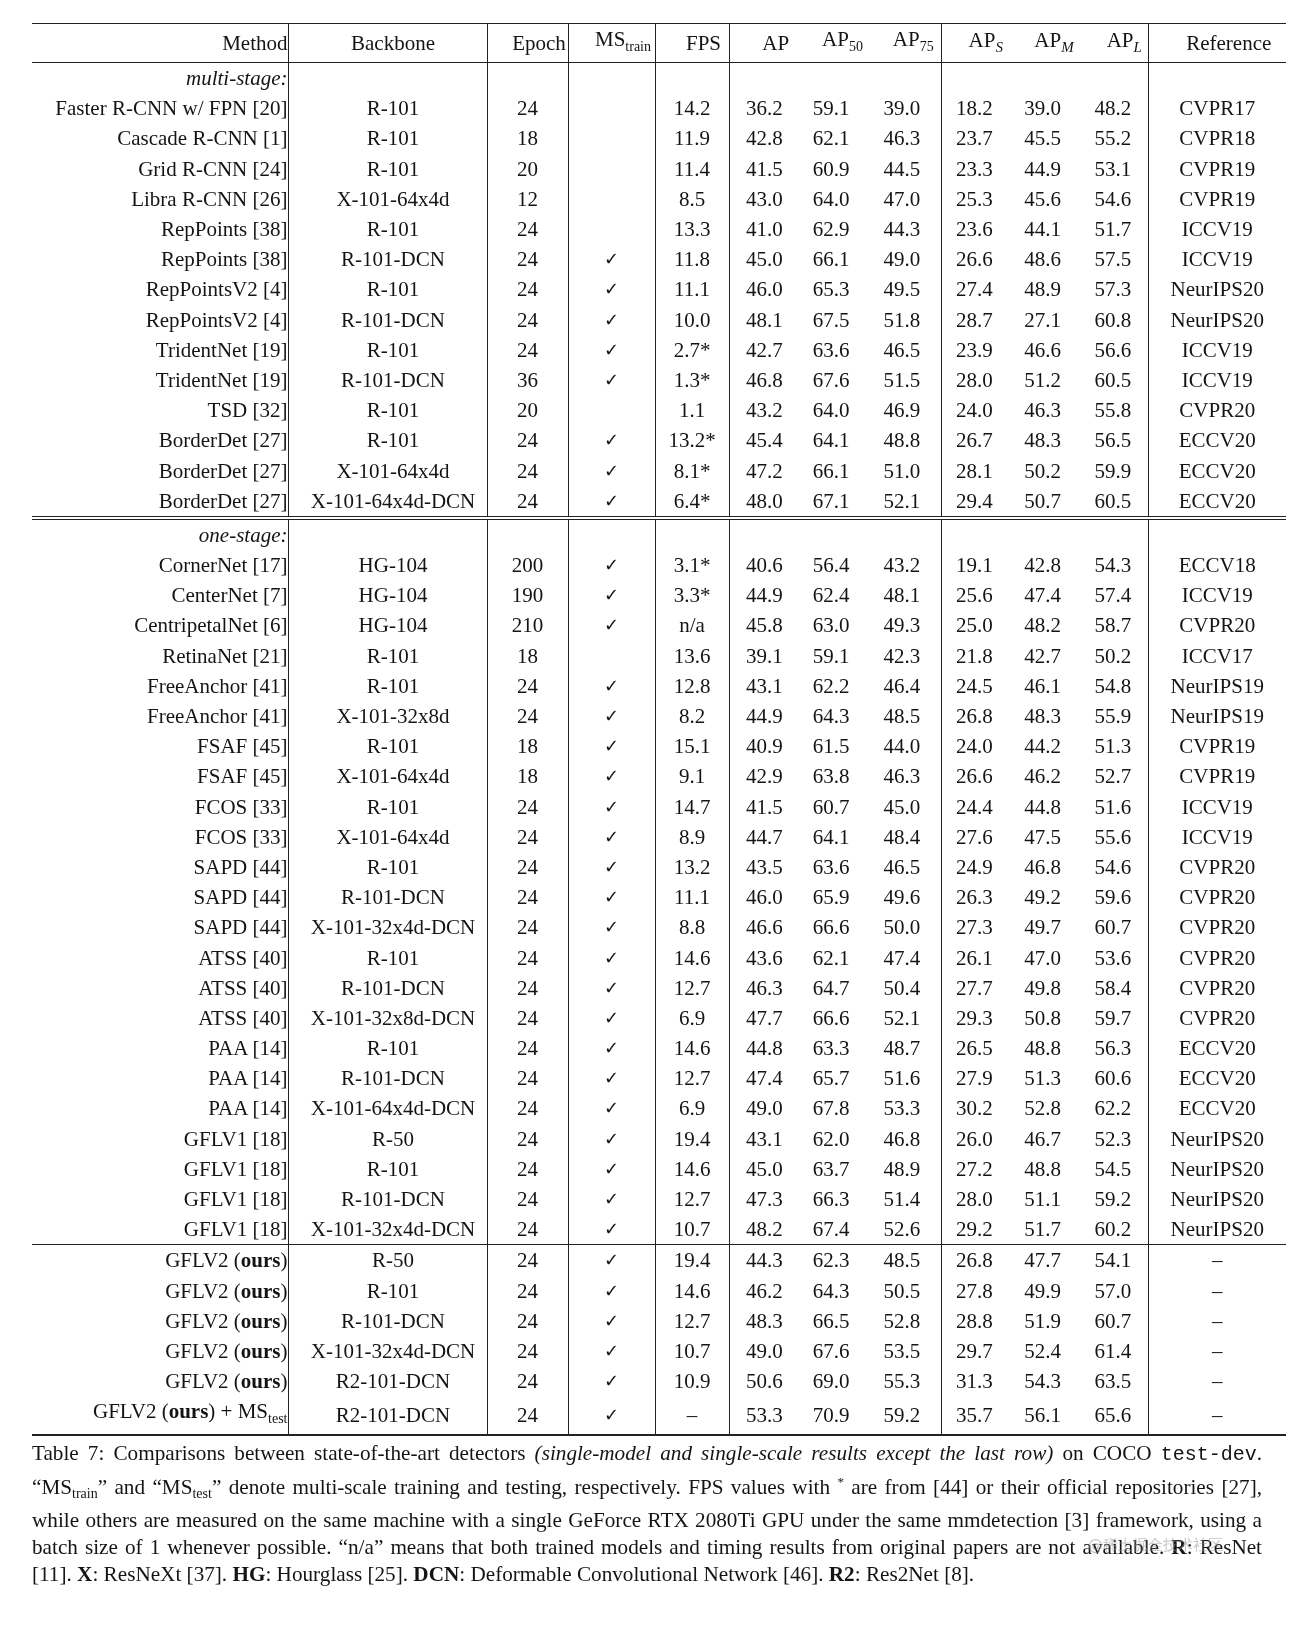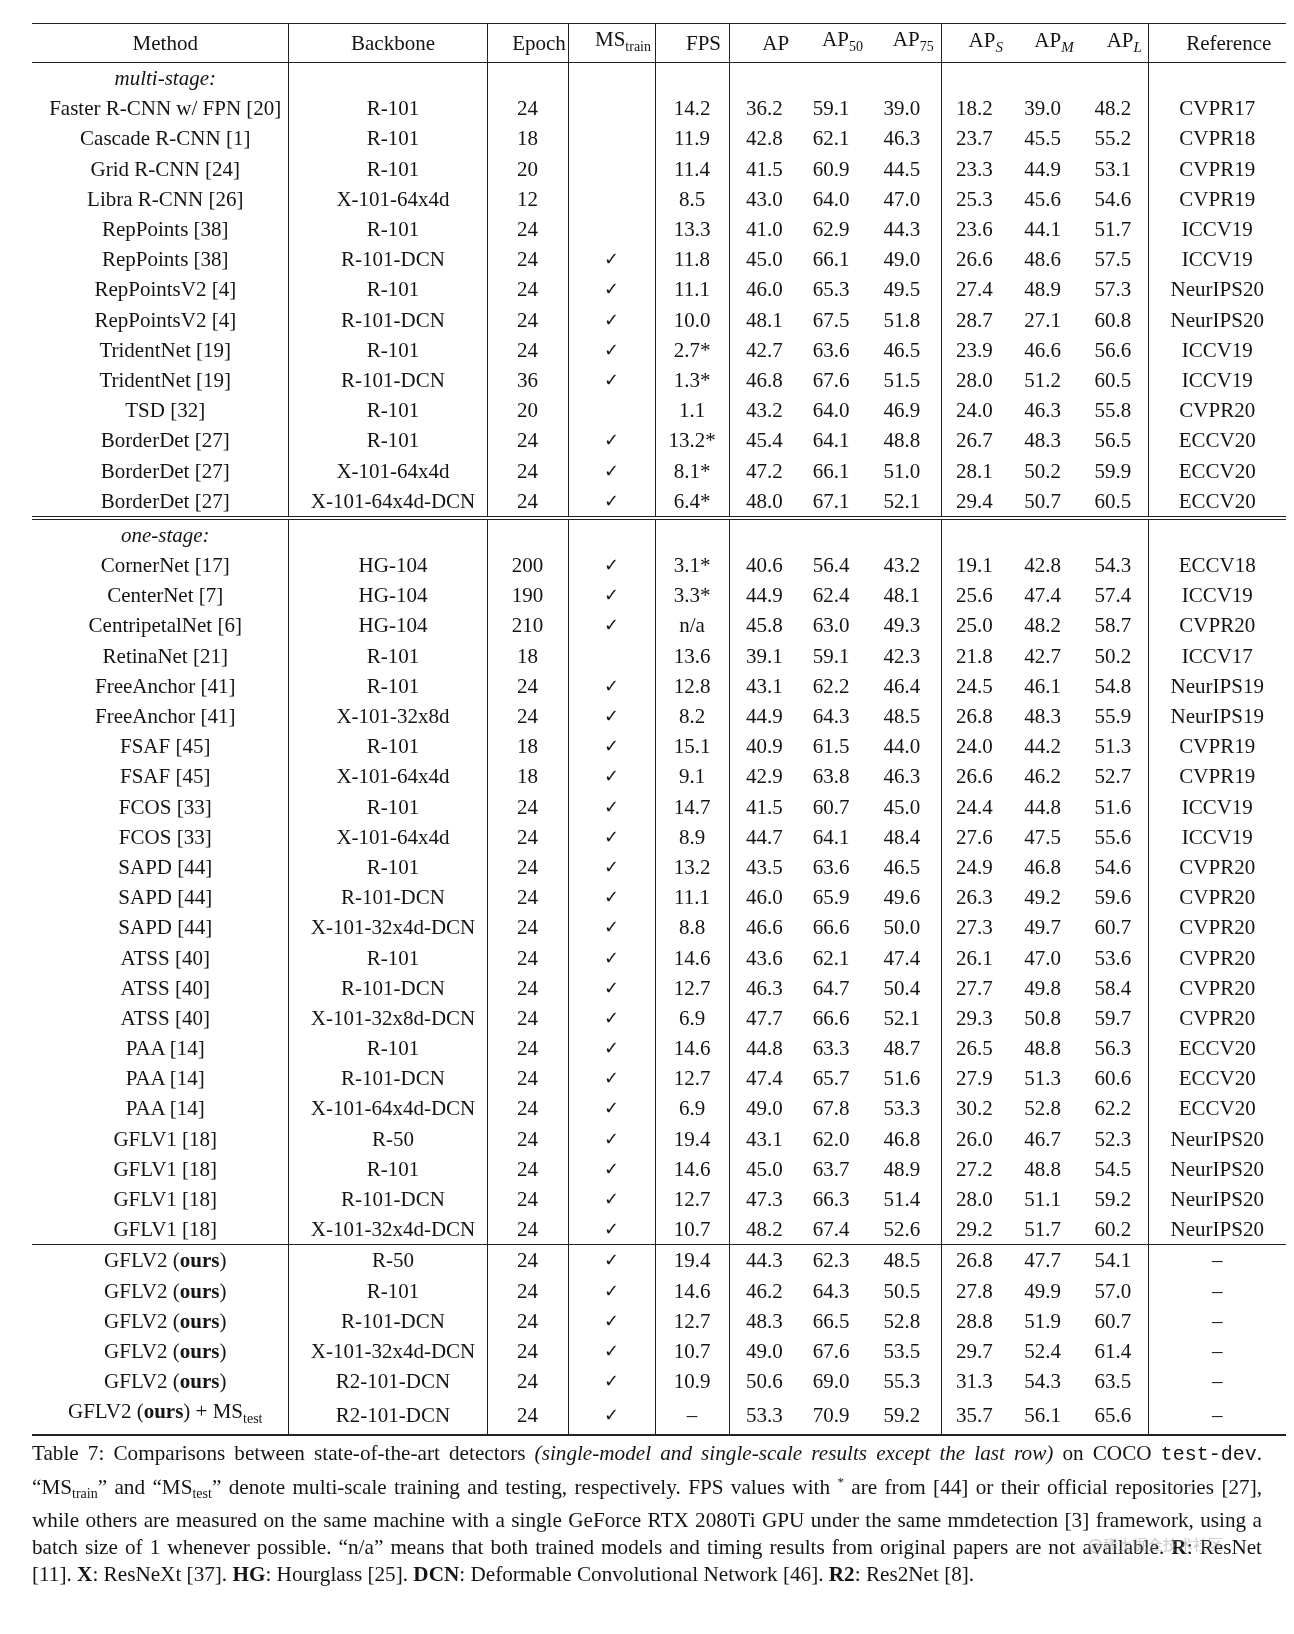--- a/index.html
+++ b/index.html
@@ -2,21 +2,21 @@
 <html><head>
 <meta charset="utf-8">
 <style>
   html, body { margin: 0; padding: 0; background: #ffffff; }
   body { width: 1294px; height: 1634px; position: relative; overflow: hidden;
          font-family: "Liberation Serif", serif; color: #141414; }
   #wrap { position: absolute; left: 32px; top: 23px; width: 1254px; }
   table { border-collapse: collapse; width: 1254px; font-size: 21px; table-layout: fixed; }
   td, th { padding: 0; height: 30.2px; line-height: 30px; white-space: nowrap; font-weight: normal; }
   thead th { height: 33px; border-top: 1.5px solid #222; border-bottom: 1.5px solid #222; padding-left: 23px; }
-  .c-method { text-align: center; padding-left: 11px; }
+  .c-method { text-align: right; padding-left: 11px; }
   .c-backbone { text-align: center; padding-left: 11px; }
   .c-center { text-align: center; }
   .vr { border-right: 1.3px solid #222; }
   .sub { font-size: 14px; vertical-align: -5px; }
   .subi { font-size: 15px; font-style: italic; vertical-align: -5px; }
   .section-label { font-style: italic; }
   tr.sec-end td { border-bottom: 1.5px solid #222; }
   tr.double-top td { border-top: 4px double #222; }
   tr.ours-start td { border-top: 1.5px solid #222; }
   tr.last td { border-bottom: 2px solid #222; }

